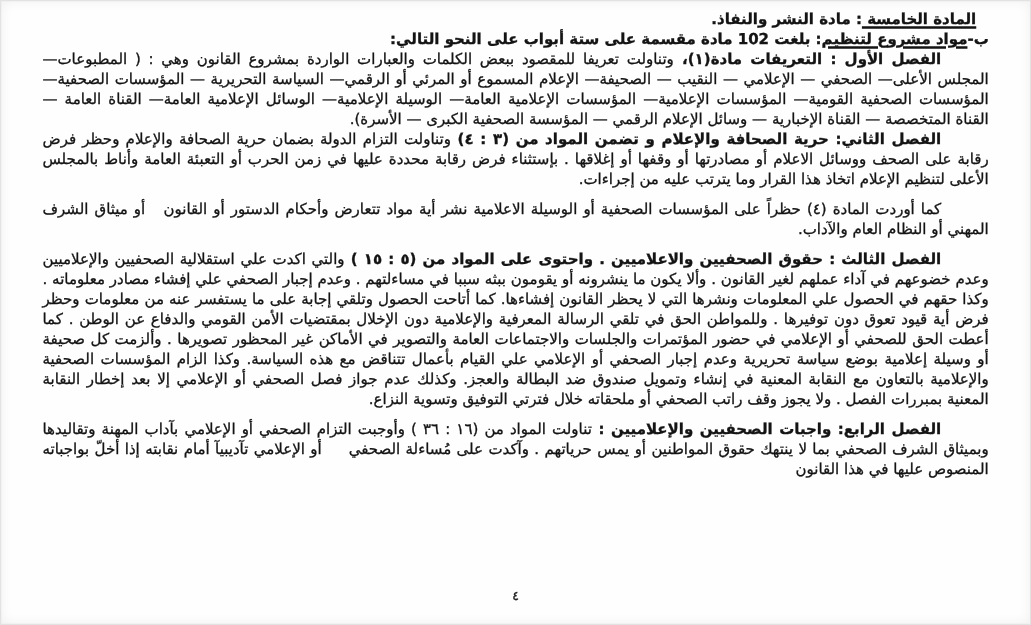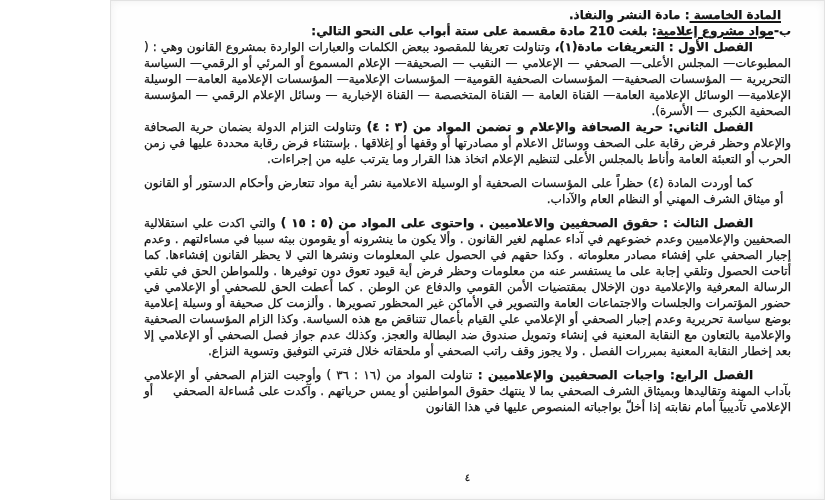--- a/index.html
+++ b/index.html
@@ -1,19 +1,19 @@
 <!DOCTYPE html>
 <html lang="ar" dir="rtl"><head>
 <meta charset="utf-8">
 <style>
   html,body{margin:0;padding:0;background:#ffffff;}
   .page{
     position:relative;
     box-sizing:border-box;
-    width:715px;height:500px;
+    width:825px;height:500px;
     background:#fefefe;
     box-shadow:inset 0 0 0 1px #e2e2e2, inset 0 0 10px #ededed;
     padding:7px 34px 0 34px;
     direction:rtl;
     font-family:"DejaVu Sans",sans-serif;
     font-size:12px;
     line-height:16px;
     color:#141414;
     -webkit-text-stroke:0.25px #141414;
     overflow:hidden;
@@ -31,21 +31,21 @@
     font-size:10px;
     color:#222;
   }
 </style>
 </head>
 <body>
 
 <div class="page">
   <div>
       <div class="para indent-small"><span class="seg-bold seg-underline">المادة الخامسة </span><span class="seg-bold ">: مادة النشر والنفاذ.</span></div>
-      <div class="para"><span class="seg-bold ">ب-</span><span class="seg-bold seg-underline">مواد مشروع إعلامية</span><span class="seg-bold ">: بلغت 210 مادة مقسمة على ستة أبواب على  النحو التالي:</span></div>
+      <div class="para"><span class="seg-bold ">ب-</span><span class="seg-bold seg-underline">مواد مشروع لتنظيم</span><span class="seg-bold ">: بلغت 102 مادة مقسمة على ستة أبواب على  النحو التالي:</span></div>
       <div class="para indent-large"><span class="seg-bold ">الفصل الأول : التعريفات مادة(١)، </span><span class="">وتناولت تعريفا للمقصود ببعض الكلمات والعبارات الواردة بمشروع القانون وهي : ( المطبوعات— المجلس الأعلى— الصحفي — الإعلامي — النقيب — الصحيفة— الإعلام المسموع أو المرئي أو الرقمي— السياسة التحريرية — المؤسسات الصحفية— المؤسسات الصحفية القومية— المؤسسات الإعلامية— المؤسسات الإعلامية العامة— الوسيلة الإعلامية— الوسائل الإعلامية العامة— القناة العامة — القناة المتخصصة — القناة الإخبارية — وسائل الإعلام الرقمي — المؤسسة الصحفية الكبرى — الأسرة).</span></div>
       <div class="para indent-large"><span class="seg-bold ">الفصل الثاني: حرية الصحافة والإعلام و تضمن المواد من (٣ : ٤) </span><span class="">وتناولت التزام الدولة بضمان حرية الصحافة والإعلام وحظر فرض رقابة على الصحف ووسائل الاعلام أو مصادرتها أو وقفها أو إغلاقها . بإستثناء فرض رقابة محددة عليها في زمن الحرب أو التعبئة العامة وأناط بالمجلس الأعلى لتنظيم الإعلام اتخاذ هذا القرار وما يترتب عليه من إجراءات.</span></div>
       <div class="para gap indent-large"><span class="">كما أوردت المادة (٤) حظراً على المؤسسات الصحفية أو الوسيلة الاعلامية نشر أية مواد تتعارض وأحكام الدستور أو القانون &nbsp; أو ميثاق الشرف المهني أو النظام العام والآداب.</span></div>
       <div class="para gap indent-large"><span class="seg-bold ">الفصل الثالث : حقوق الصحفيين والاعلاميين . واحتوى على  المواد من (٥ : ١٥ ) </span><span class="">والتي اكدت علي استقلالية الصحفيين  والإعلاميين وعدم خضوعهم في آداء عملهم لغير القانون . وألا يكون ما ينشرونه  أو يقومون ببثه سببا في مساءلتهم . وعدم إجبار الصحفي علي إفشاء مصادر معلوماته . وكذا حقهم في الحصول علي المعلومات ونشرها التي لا يحظر القانون إفشاءها. كما أتاحت الحصول وتلقي إجابة على ما يستفسر عنه من معلومات وحظر فرض أية قيود تعوق دون توفيرها . وللمواطن الحق في تلقي الرسالة المعرفية والإعلامية دون الإخلال بمقتضيات الأمن القومي والدفاع عن الوطن . كما أعطت الحق للصحفي أو الإعلامي في حضور المؤتمرات والجلسات والاجتماعات العامة والتصوير في الأماكن غير المحظور تصويرها . وألزمت كل صحيفة أو وسيلة إعلامية بوضع سياسة تحريرية وعدم إجبار الصحفي أو الإعلامي علي القيام بأعمال تتناقض مع هذه السياسة. وكذا الزام المؤسسات الصحفية والإعلامية بالتعاون مع النقابة المعنية في إنشاء وتمويل صندوق ضد البطالة والعجز. وكذلك عدم جواز فصل الصحفي أو الإعلامي إلا بعد إخطار النقابة المعنية بمبررات الفصل . ولا يجوز وقف راتب الصحفي أو ملحقاته خلال فترتي التوفيق وتسوية النزاع.</span></div>
       <div class="para gap indent-large"><span class="seg-bold ">الفصل الرابع: واجبات الصحفيين والإعلاميين : </span><span class="">تناولت المواد من (١٦ : ٣٦ ) وأوجبت التزام الصحفي أو الإعلامي بآداب المهنة وتقاليدها وبميثاق الشرف الصحفي بما لا ينتهك حقوق المواطنين أو يمس حرياتهم . وآكدت على مُساءلة الصحفي &nbsp;&nbsp;&nbsp; أو الإعلامي تآديبيآ أمام نقابته إذا أخلّ بواجباته المنصوص عليها في هذا القانون</span></div>
     </div>
   <div class="page-number">٤</div>
 </div>
 
 </body></html>

